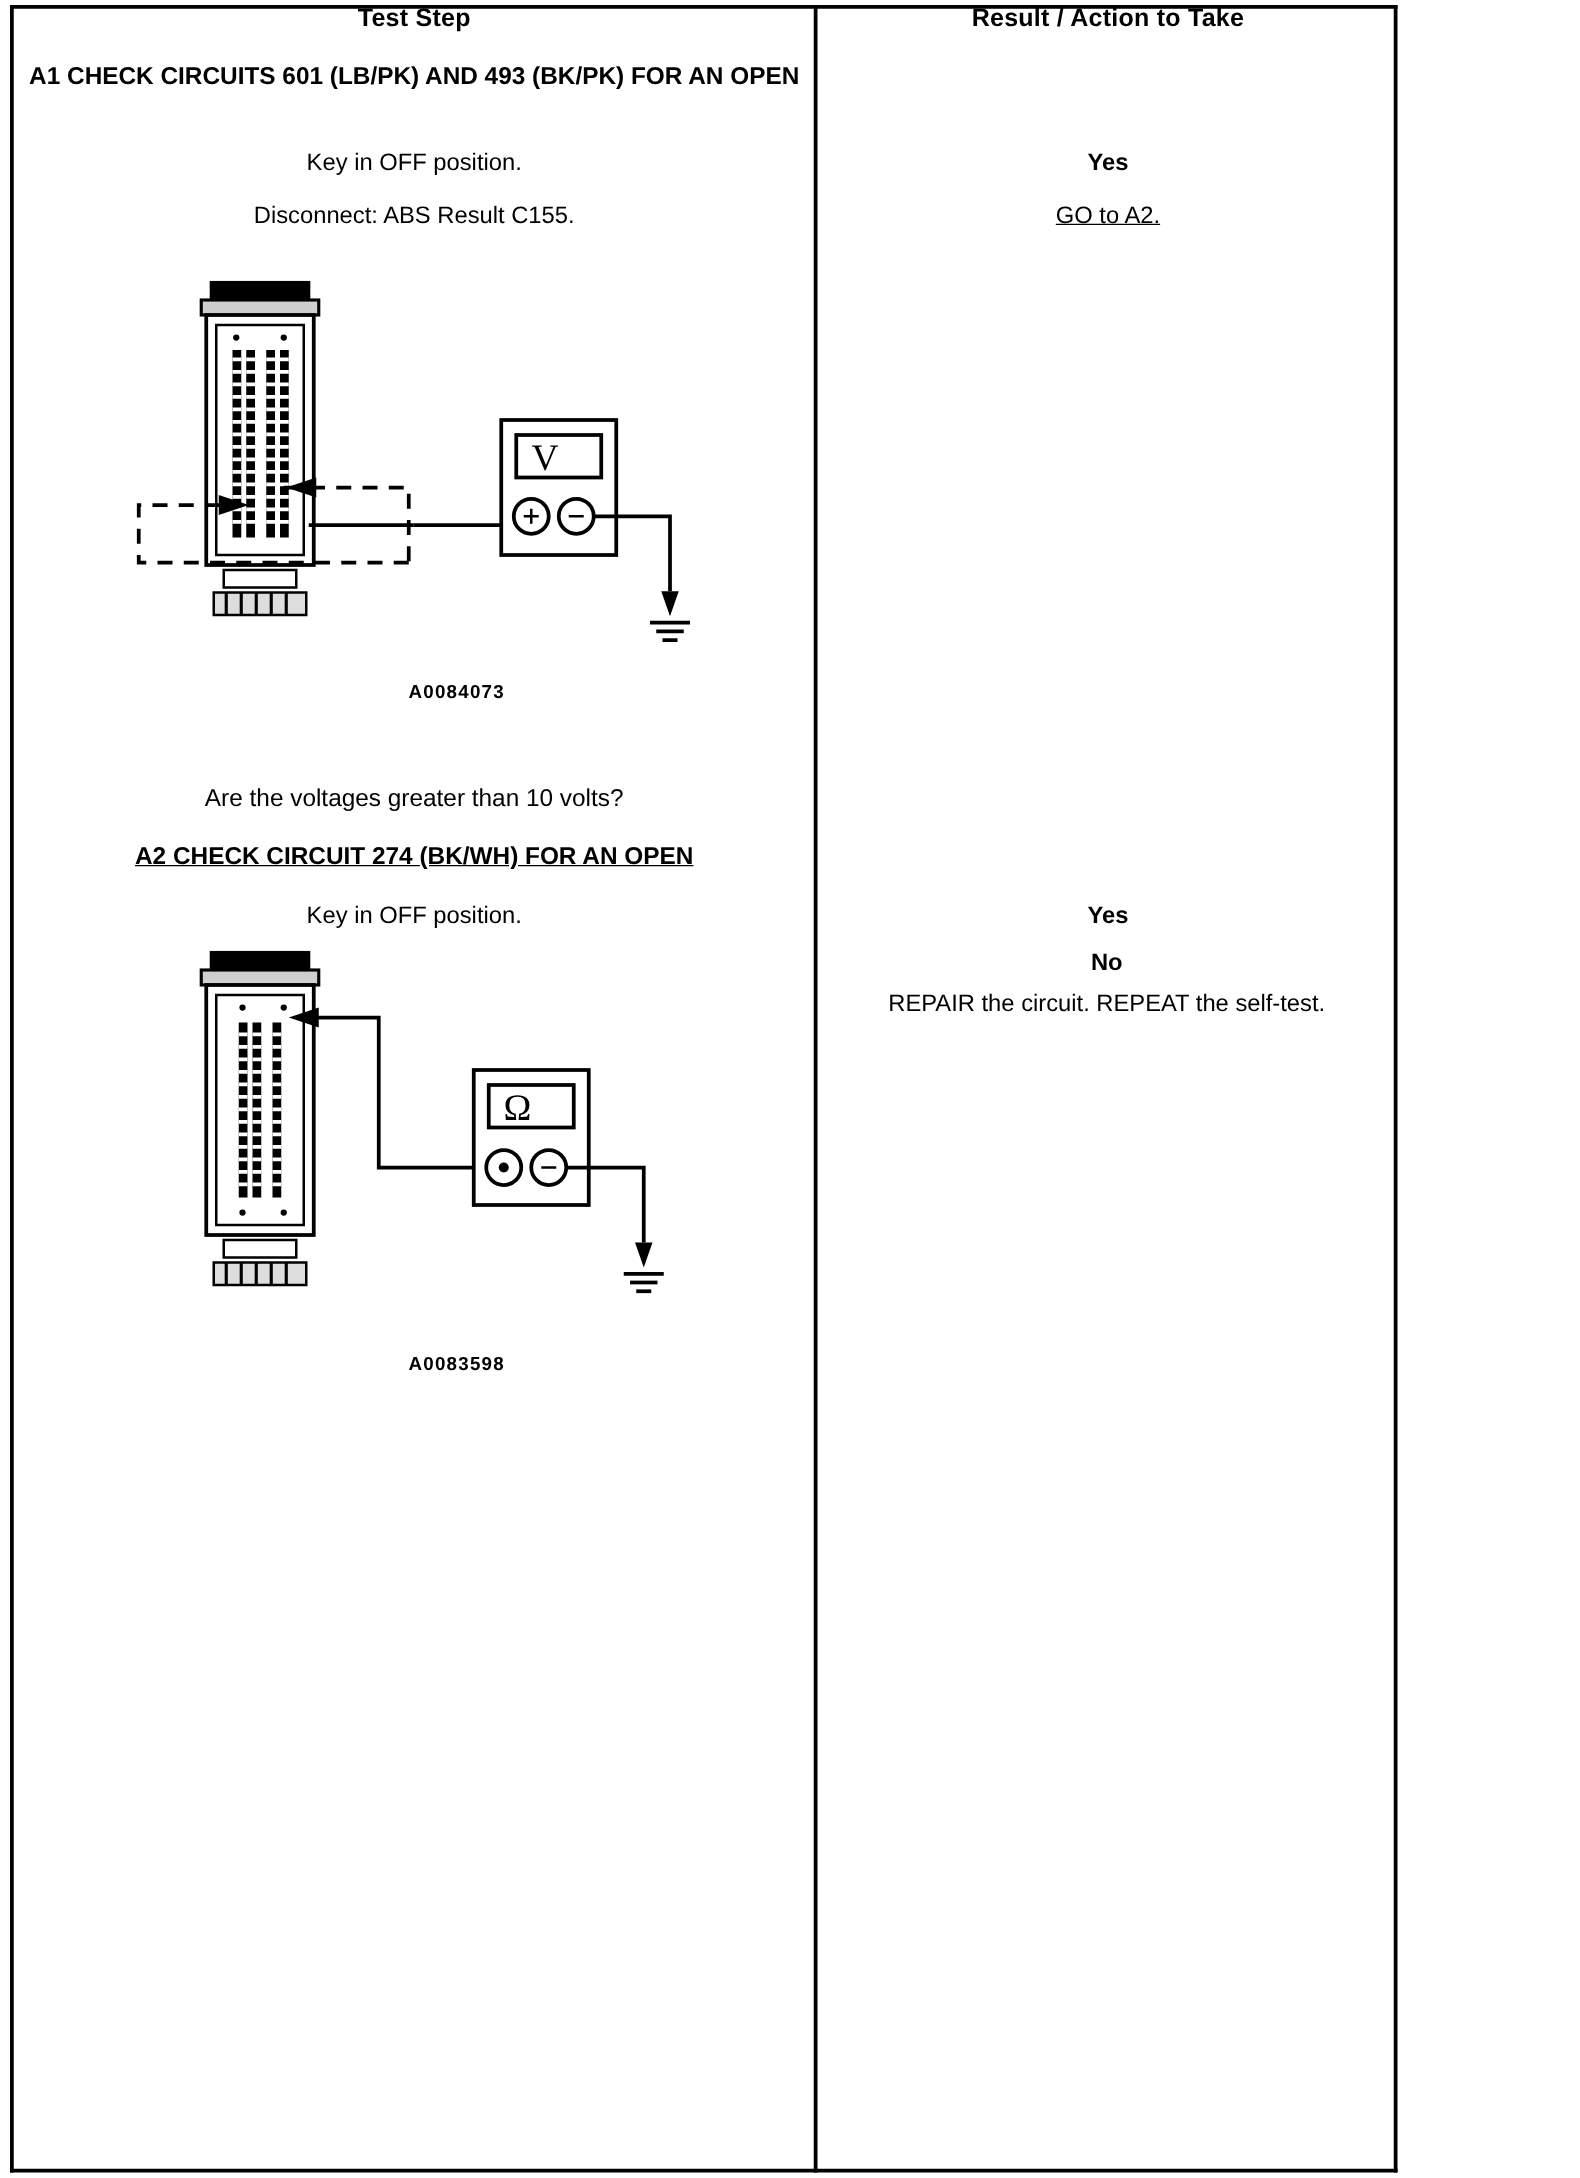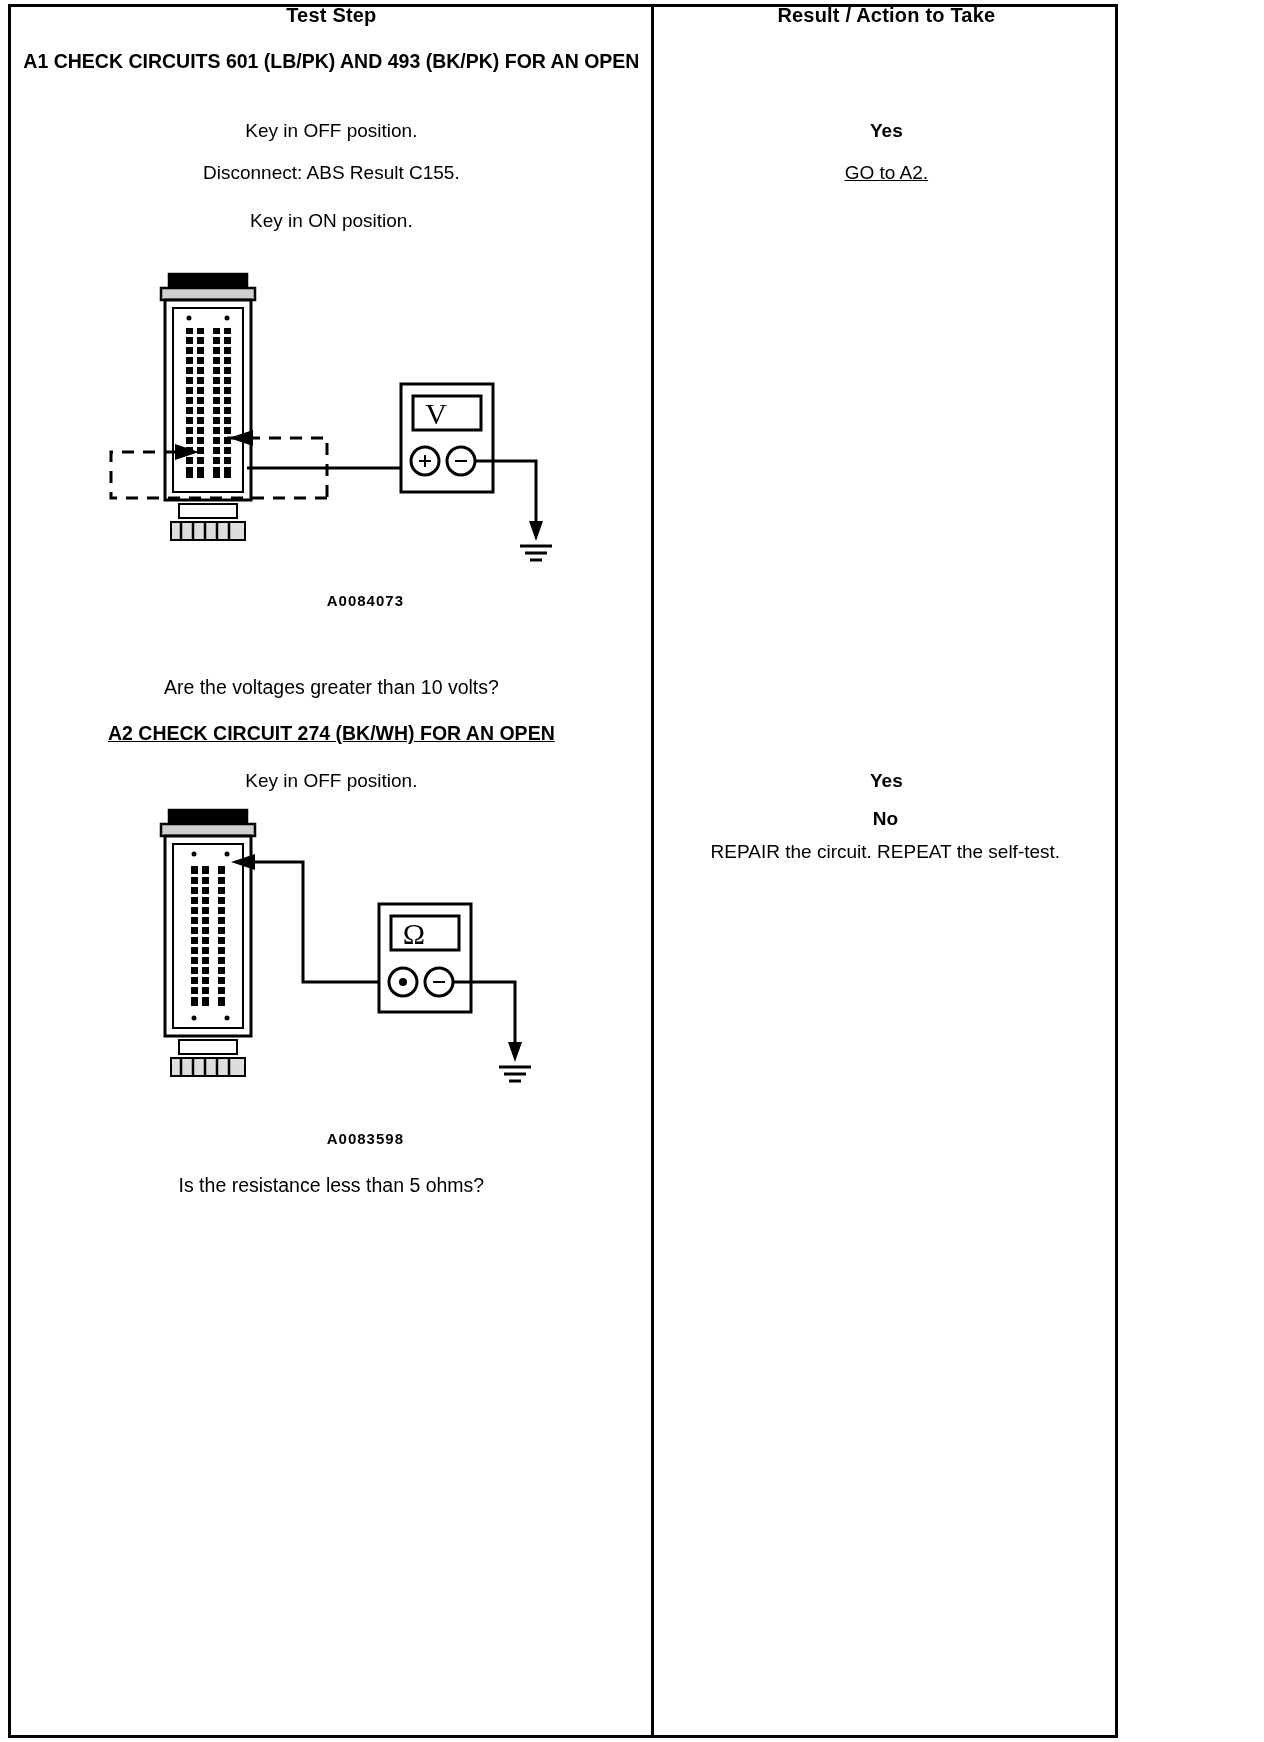--- a/index.html
+++ b/index.html
@@ -145,24 +145,20 @@
         <td class="cellpad-r yesno rule-dotted" style="vertical-align:top;">Yes</td>
       </tr>
 
       <tr>
         <td class="cellpad rule-dotted" style="height:48px;">Disconnect: ABS Result C155.</td>
         <td class="cellpad-r" style="vertical-align:top;">
           <span class="action-link">GO to A2.</span>
         </td>
       </tr>
 
-      <tr>
-        <td class="cellpad rule-dotted" style="height:48px;">Key in ON position.</td>
-        <td></td>
-      </tr>
 
 
       <tr>
         <td class="fig rule-dotted" style="height:420px;">
           <svg width="600" height="330" viewBox="0 0 600 330">
             <g stroke="#000" fill="none" stroke-width="2.5">
 
               <rect x="138" y="18" width="78" height="14" fill="#000" stroke="#000"></rect>
               <rect x="130" y="32" width="94" height="12" fill="#cfcfcf" stroke="#000"></rect>
               <rect x="134" y="44" width="86" height="200" fill="#ffffff" stroke="#000" stroke-width="3"></rect>
@@ -391,20 +387,16 @@
             <text x="383" y="140" font-family="Liberation Serif, serif" font-size="30" text-anchor="middle" fill="#000">Ω</text>
           </svg>
           <div class="fig-id">A0083598</div>
         </td>
         <td>
           <div class="cellpad-r yesno" style="padding-top:2px; border-bottom:0;">No</div>
           <div class="cellpad-r" style="padding-top:0;">REPAIR the circuit. REPEAT the self-test.</div>
         </td>
       </tr>
 
-      <tr>
-        <td class="question rule-solid" style="height:46px;">Is the resistance less than 5 ohms?</td>
-        <td class="rule-solid"></td>
-      </tr>
 
     </tbody>
   </table>
 </div>
 
 </body></html>

